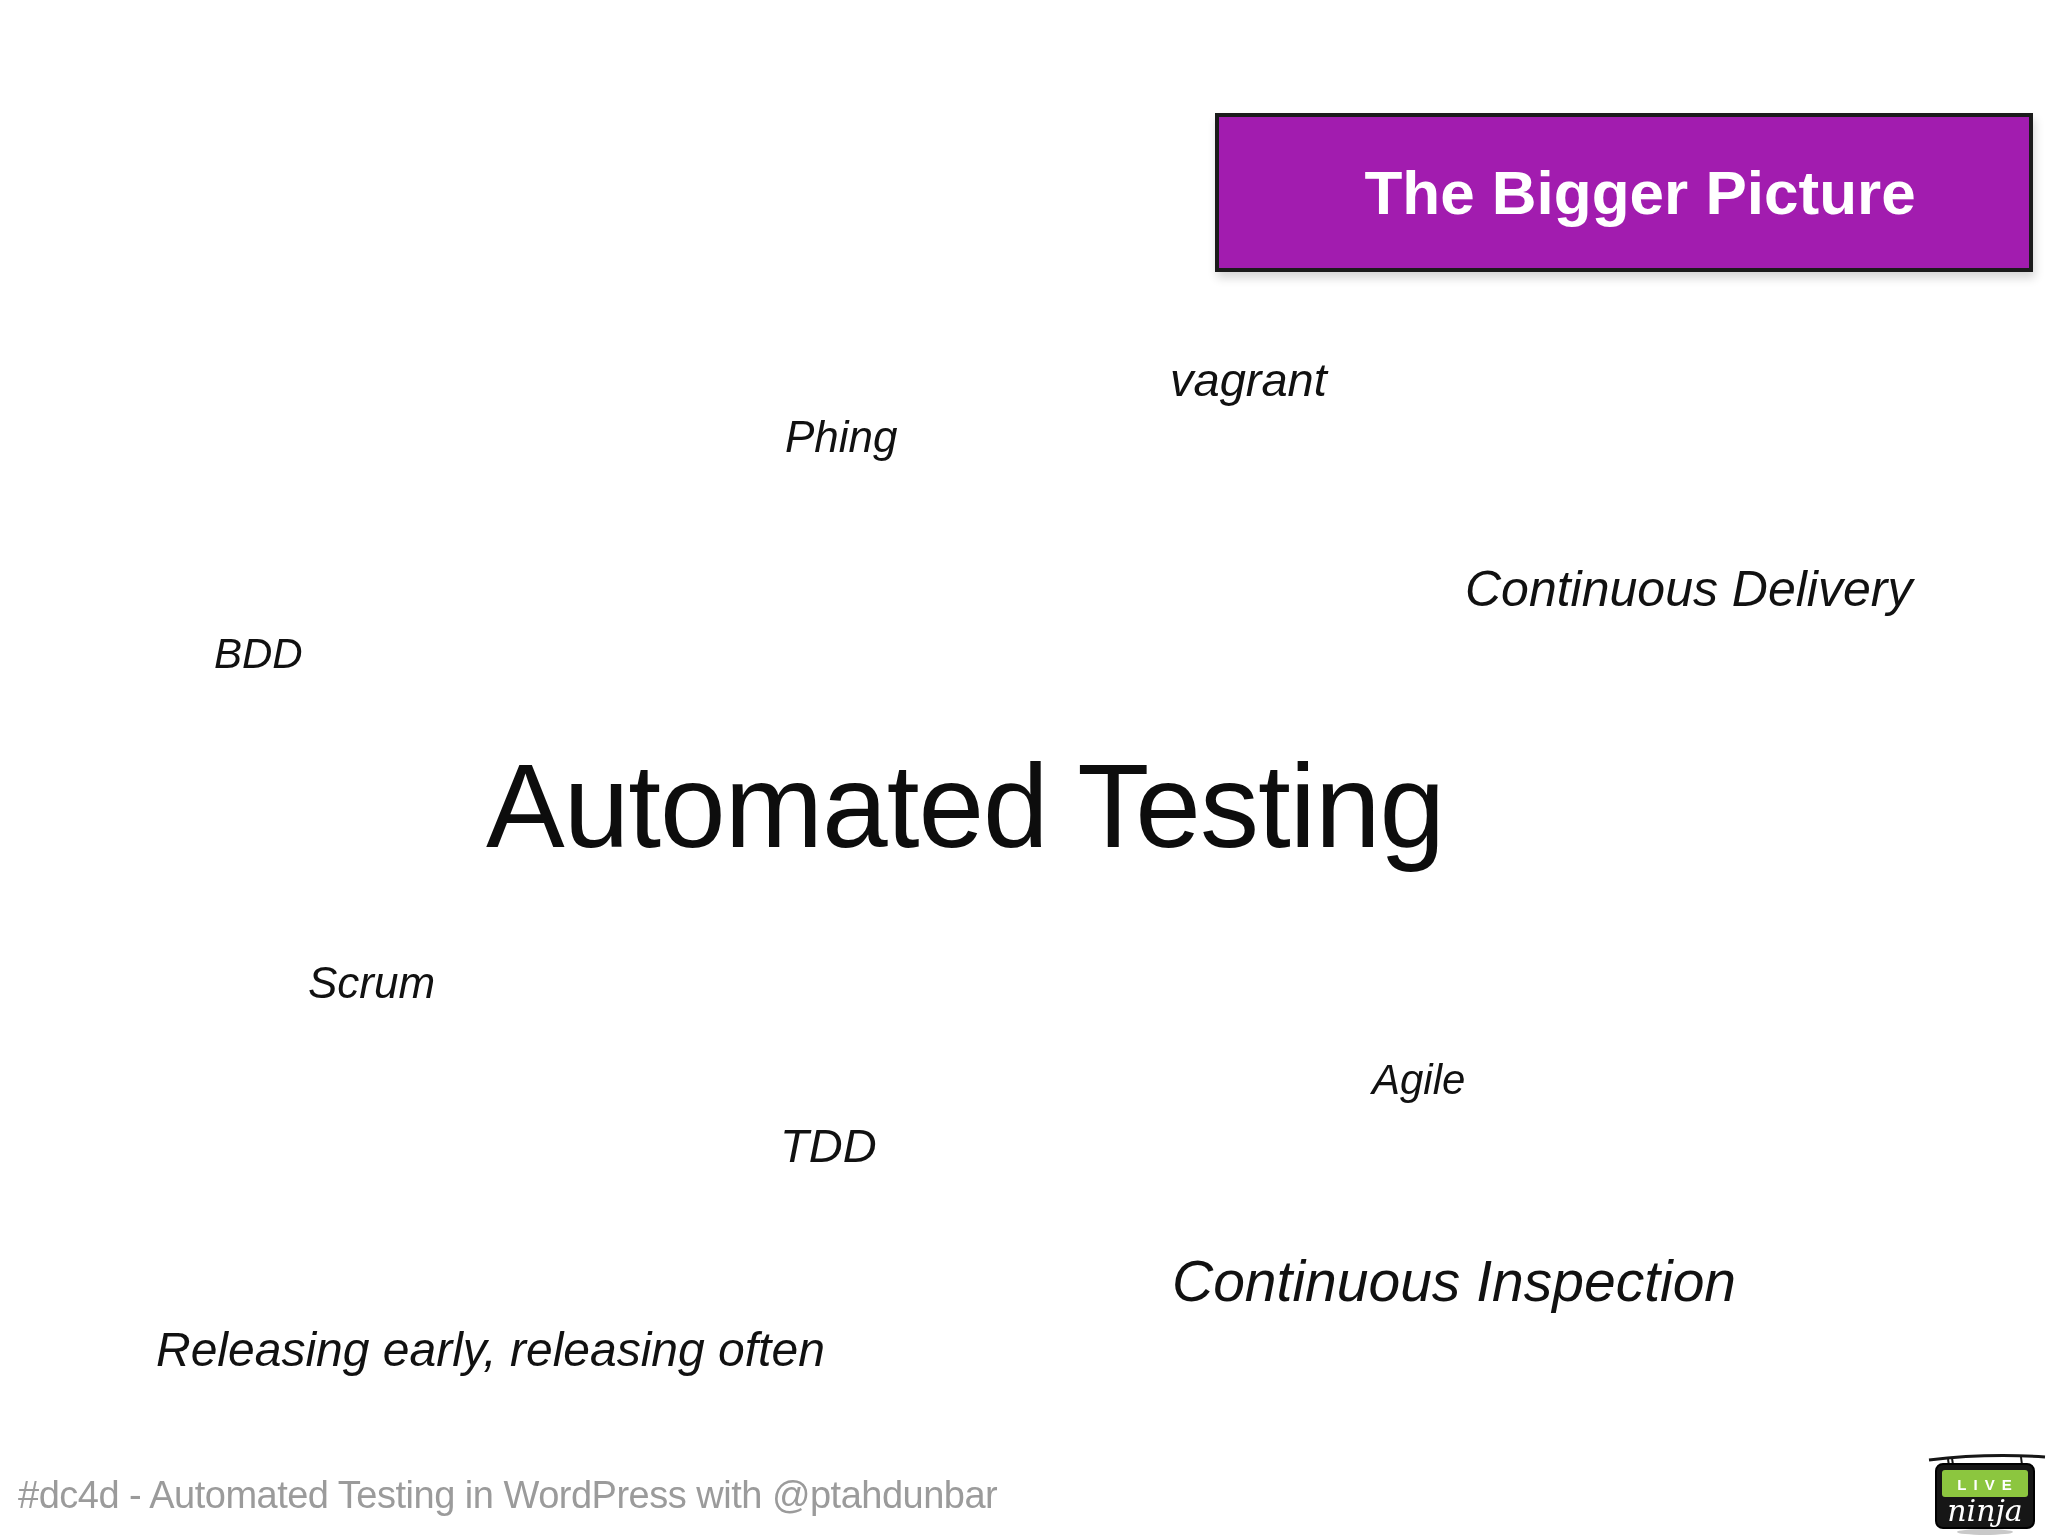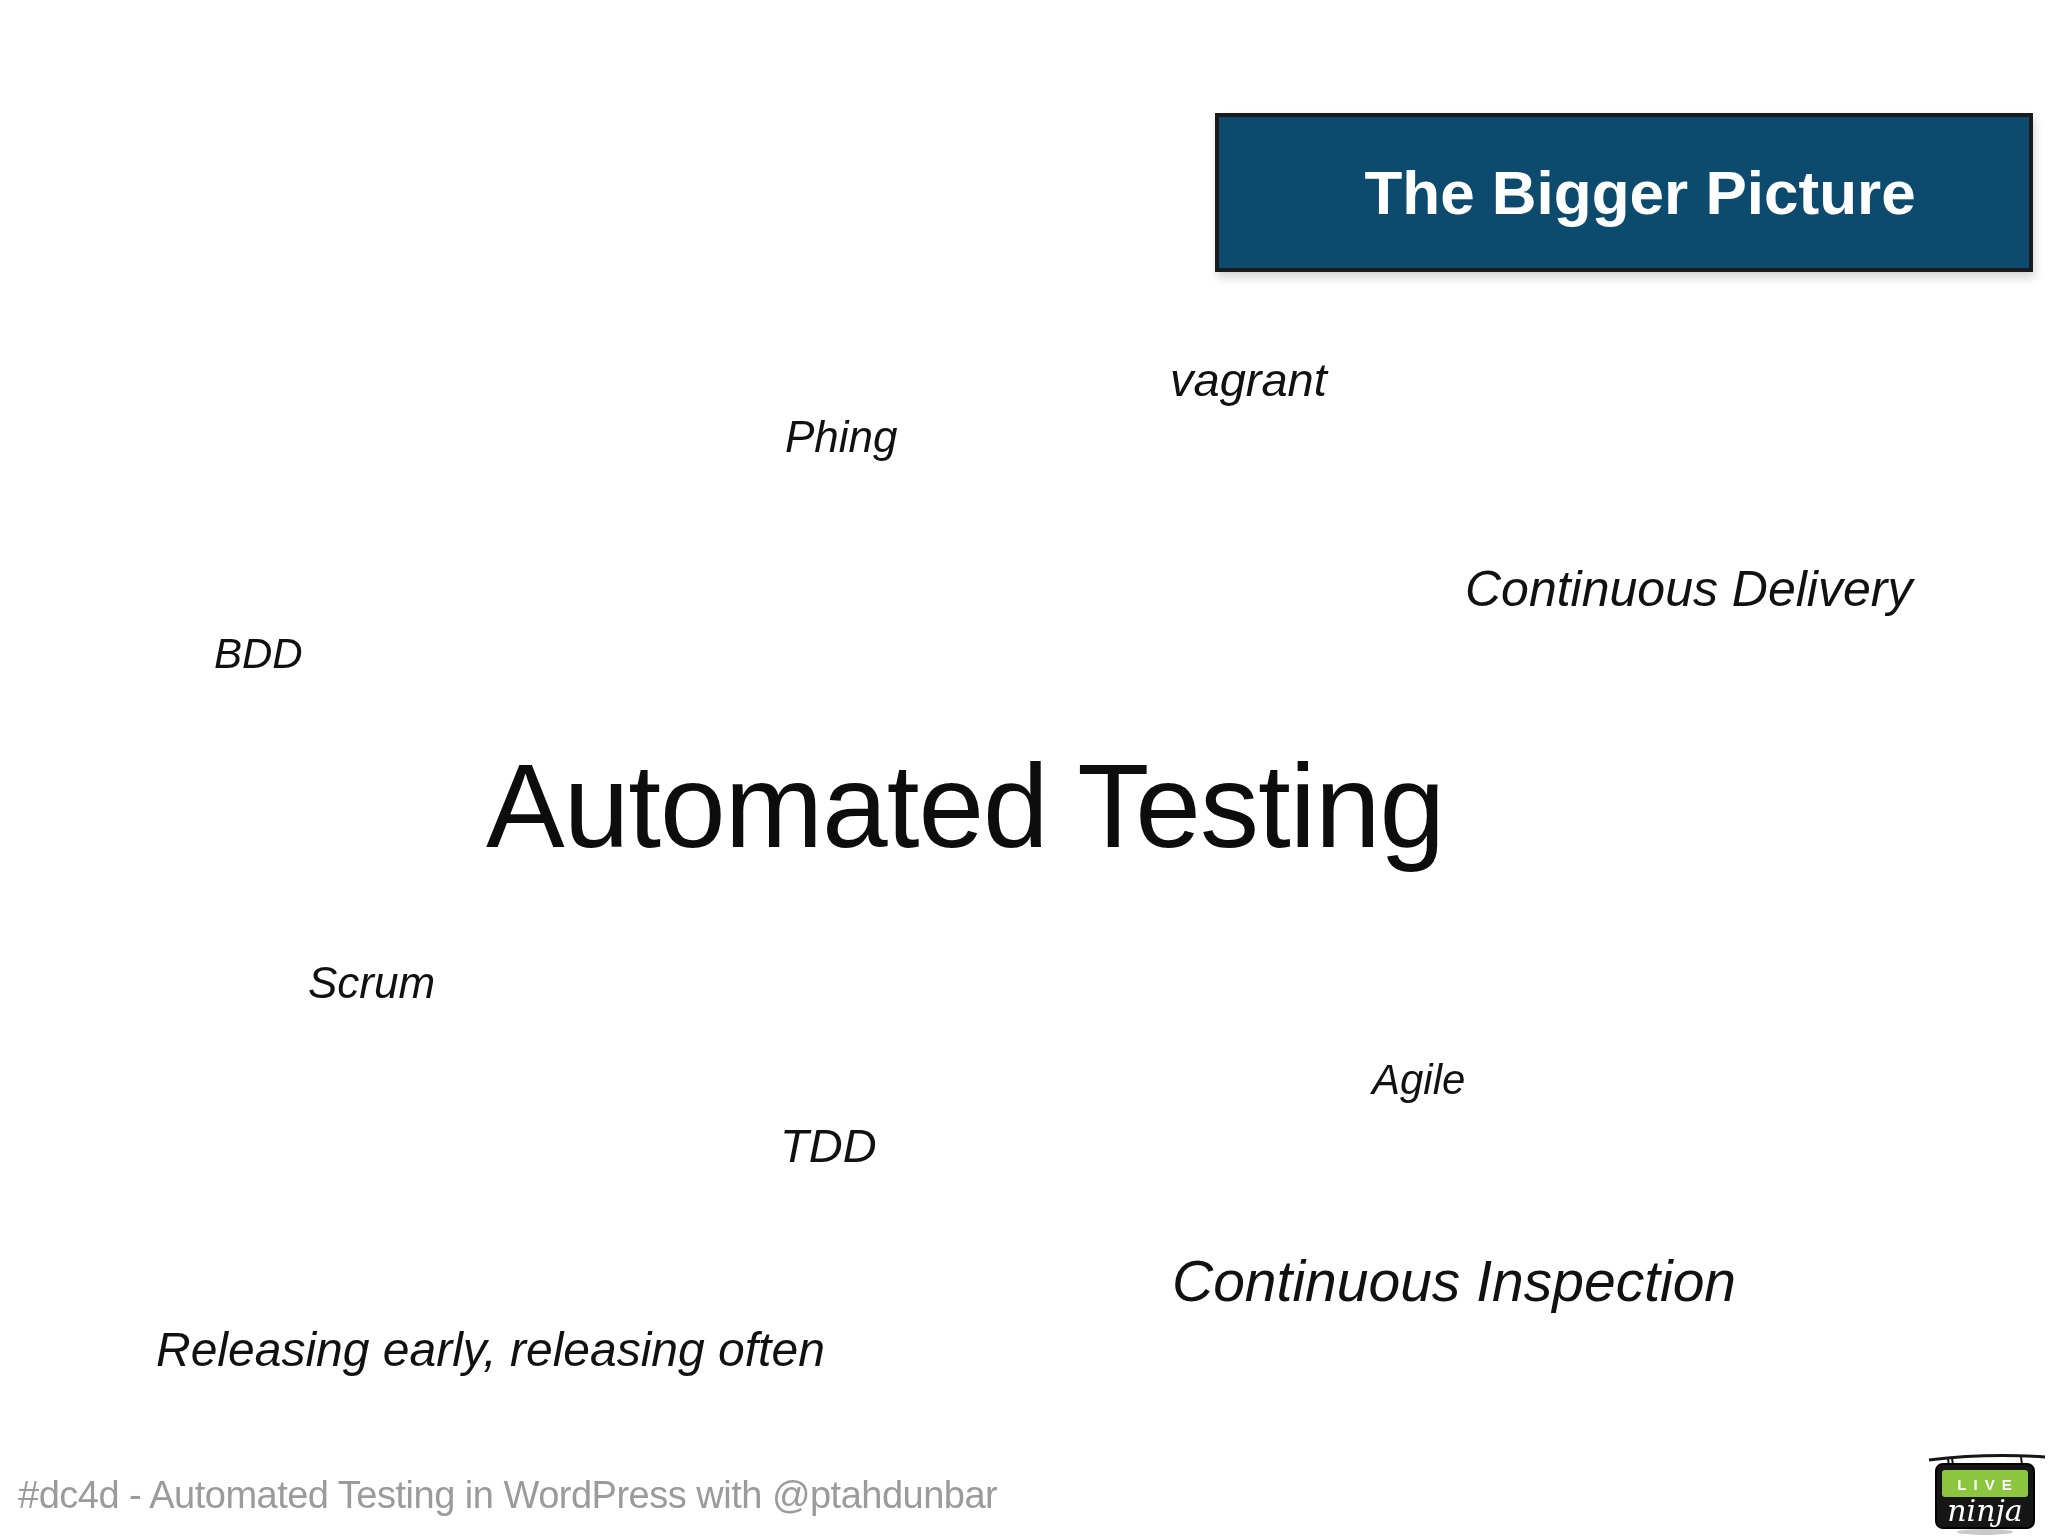--- a/index.html
+++ b/index.html
@@ -39,21 +39,21 @@
     white-space: nowrap;
     color: #0d0d0d;
   }
 
   .title-box {
     position: absolute;
     left: 1215px;
     top: 113px;
     width: 818px;
     height: 159px;
-    background: #0c4a6e;
+    background: #a21caf;
     border: 4px solid #1b1b1b;
     box-sizing: border-box;
     box-shadow: 2px 6px 9px rgba(0,0,0,0.16);
     display: flex;
     align-items: center;
     justify-content: center;
     padding-left: 32px;
   }
   .title-text {
     color: #ffffff;

